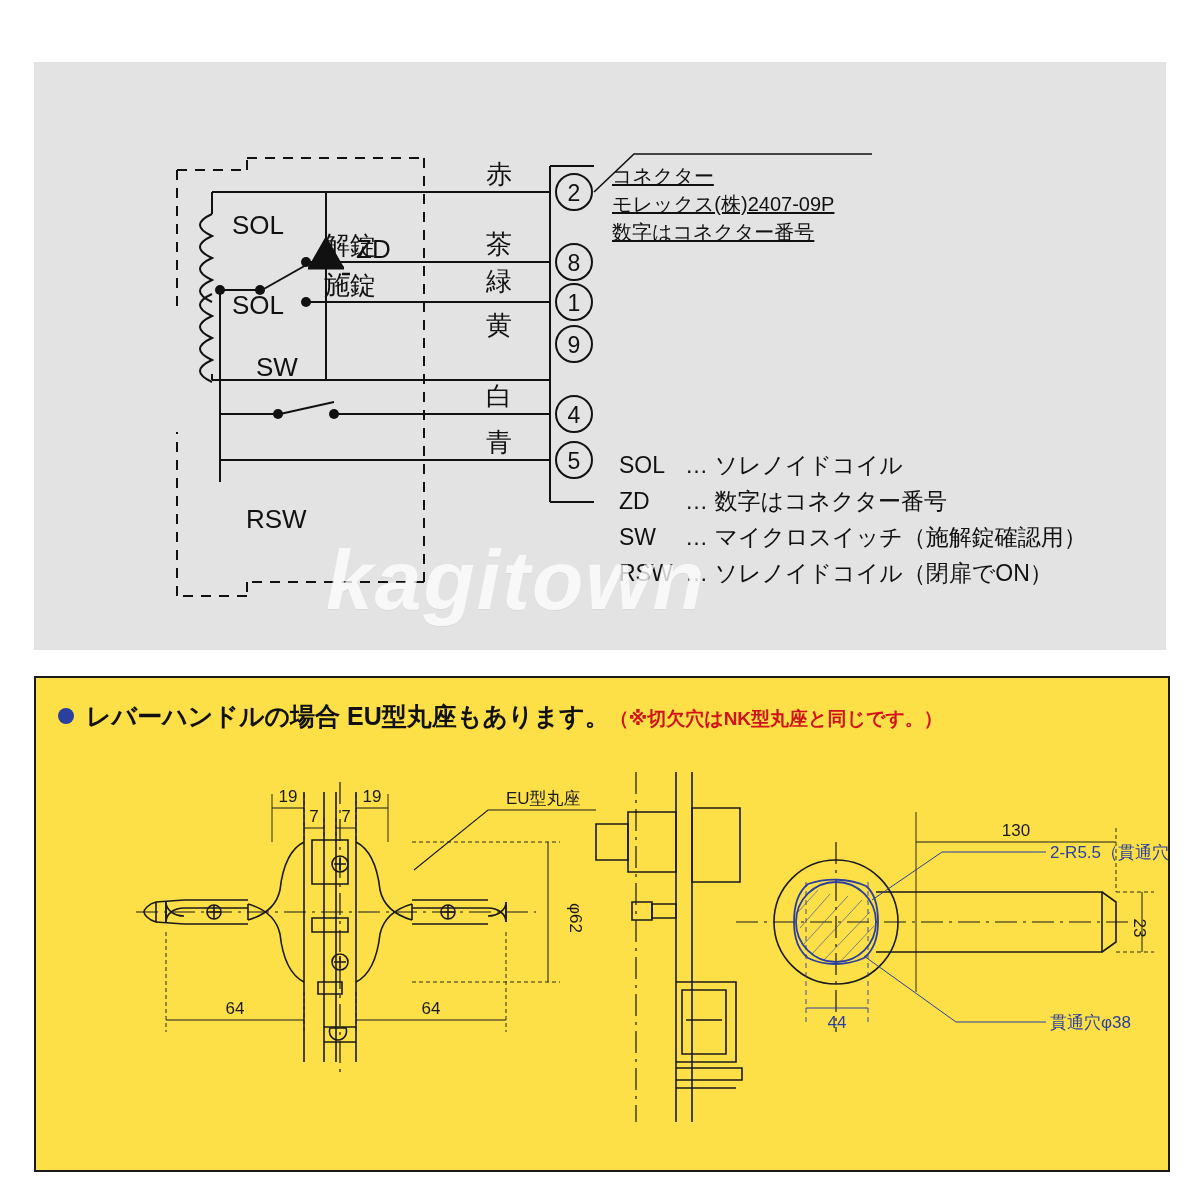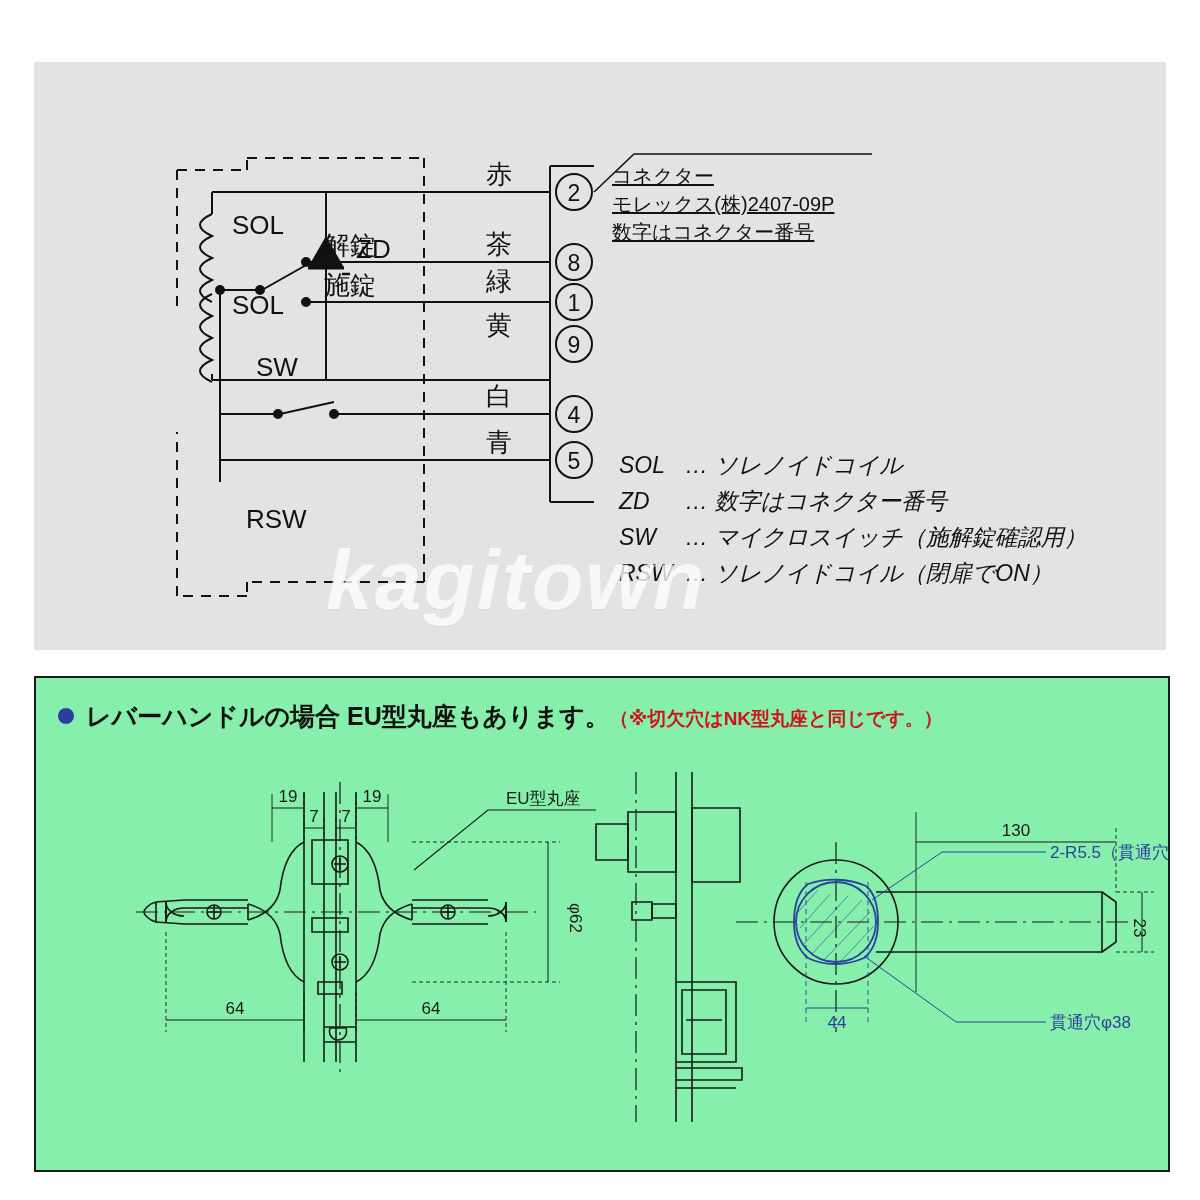--- a/index.html
+++ b/index.html
@@ -19,29 +19,29 @@
   .watermark{
     position:absolute;left:292px;top:470px;font-size:84px;font-style:italic;font-weight:bold;
     color:#ffffff;opacity:.78;letter-spacing:2px;pointer-events:none;
     text-shadow:0 1px 0 rgba(0,0,0,.06);
   }
 
   
   .circuit-svg{position:absolute;left:0;top:0;width:1132px;height:588px;}
 
   .legend{position:absolute;left:585px;top:385px;font-size:23px;line-height:36px;white-space:nowrap;}
-  .legend .row{display:block;font-style:italic;}
+  .legend .row{display:block;}
   .legend .sym{display:inline-block;width:66px;}
 
   .conn-note{position:absolute;left:578px;top:100px;font-size:20px;line-height:28px;white-space:nowrap;text-decoration:underline;}
 
   
   .panel-draw{
     position:absolute;left:34px;top:676px;width:1132px;height:492px;
-    background:#86efac;border:2px solid #1a1a1a;
+    background:#fde047;border:2px solid #1a1a1a;
   }
   .panel-draw .hd{
     position:absolute;left:22px;top:22px;white-space:nowrap;font-size:25px;font-weight:bold;
   }
   .panel-draw .hd .dot{
     display:inline-block;width:16px;height:16px;border-radius:50%;background:#2b3f9e;margin-right:12px;
     vertical-align:middle;position:relative;top:-2px;
   }
   .panel-draw .hd .red{color:#d0121b;font-size:19px;font-weight:bold;}
   .panel-draw .hd .t1{font-size:25px;}

